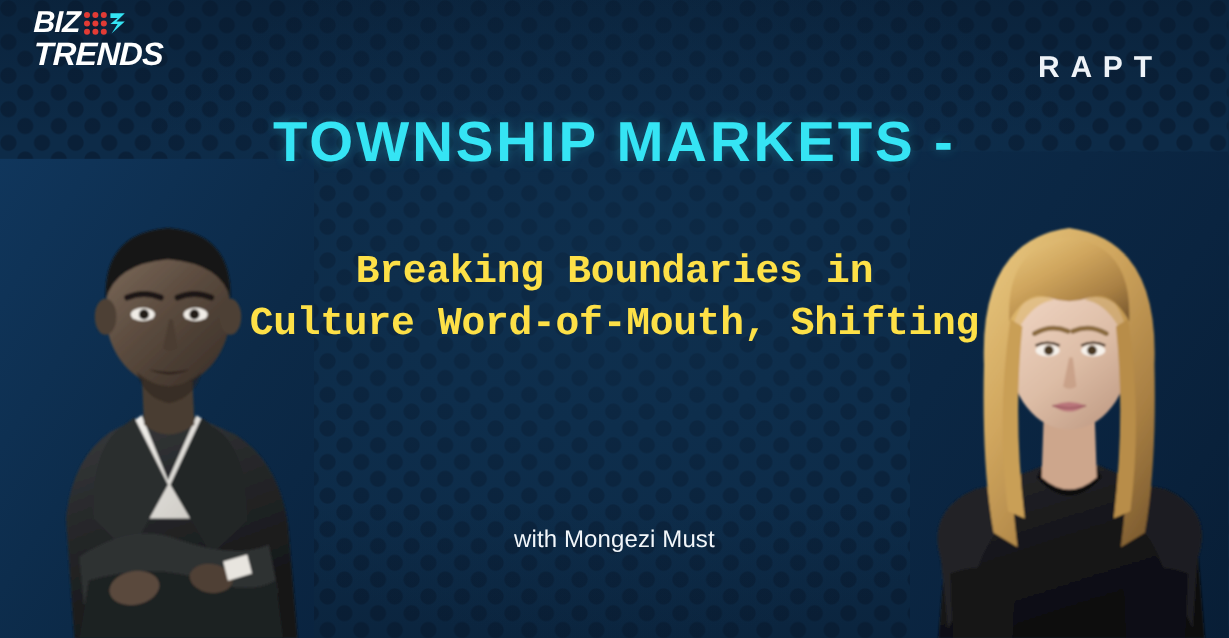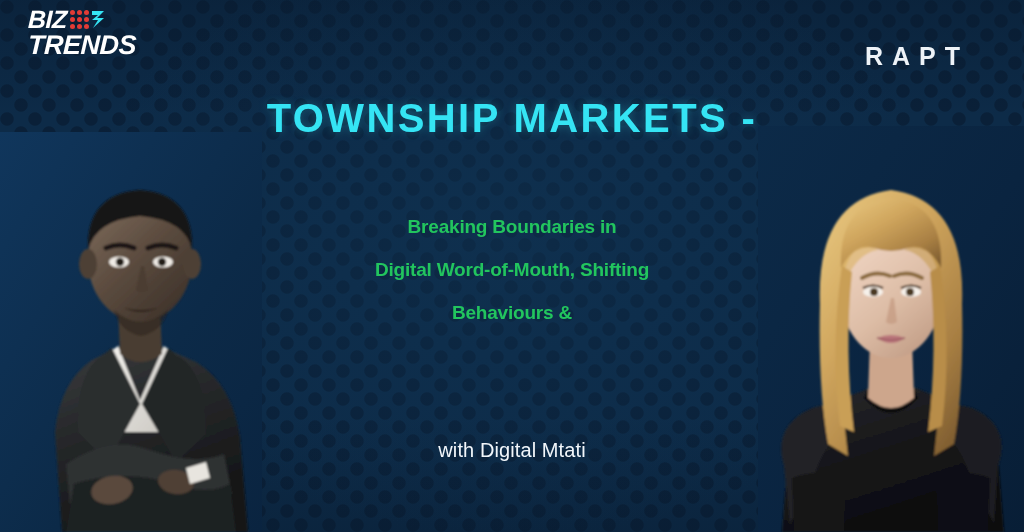--- a/index.html
+++ b/index.html
@@ -145,38 +145,38 @@
 
   .title {
     position:absolute;
     left:50%;
     transform:translateX(-50%);
     top:96px;
     width:760px;
     color:#35e4f4;
     font-family:"Liberation Sans", sans-serif;
     font-weight:bold;
-    font-size:40px;
+    font-size:47px;
     line-height:44px;
     letter-spacing:2.4px;
     text-transform:uppercase;
     text-shadow:0 0 10px rgba(53,228,244,0.28);
   }
   .title-line { display:block; white-space:nowrap; }
 
   .subtitle {
     position:absolute;
     left:50%;
     transform:translateX(-50%);
     top:205px;
     width:640px;
-    color:#22c55e;
-    font-family:Liberation Sans, sans-serif;
-    font-weight:bold;
-    font-size:19px;
+    color:#fde047;
+    font-family:Liberation Mono, monospace;
+    font-weight:bold;
+    font-size:33px;
     line-height:43px;
     letter-spacing:-0.2px;
   }
   .subtitle-line { display:block; white-space:nowrap; }
 
   .presenter {
     position:absolute;
     left:50%;
     transform:translateX(-50%);
     top:437px;
@@ -371,20 +371,19 @@
   </div>
 
   <div class="content">
 
     <div class="title">
       <span class="title-line">TOWNSHIP MARKETS -</span>
     </div>
 
     <div class="subtitle">
       <span class="subtitle-line">Breaking Boundaries in</span>
-      <span class="subtitle-line">Digital Word-of-Mouth, Shifting</span>
-      <span class="subtitle-line">Behaviours &amp;</span>
+      <span class="subtitle-line">Culture Word-of-Mouth, Shifting</span>
     </div>
 
-    <div class="presenter">with Digital Mtati</div>
+    <div class="presenter">with Mongezi Must</div>
   </div>
 
 </div>
 
 </body></html>

